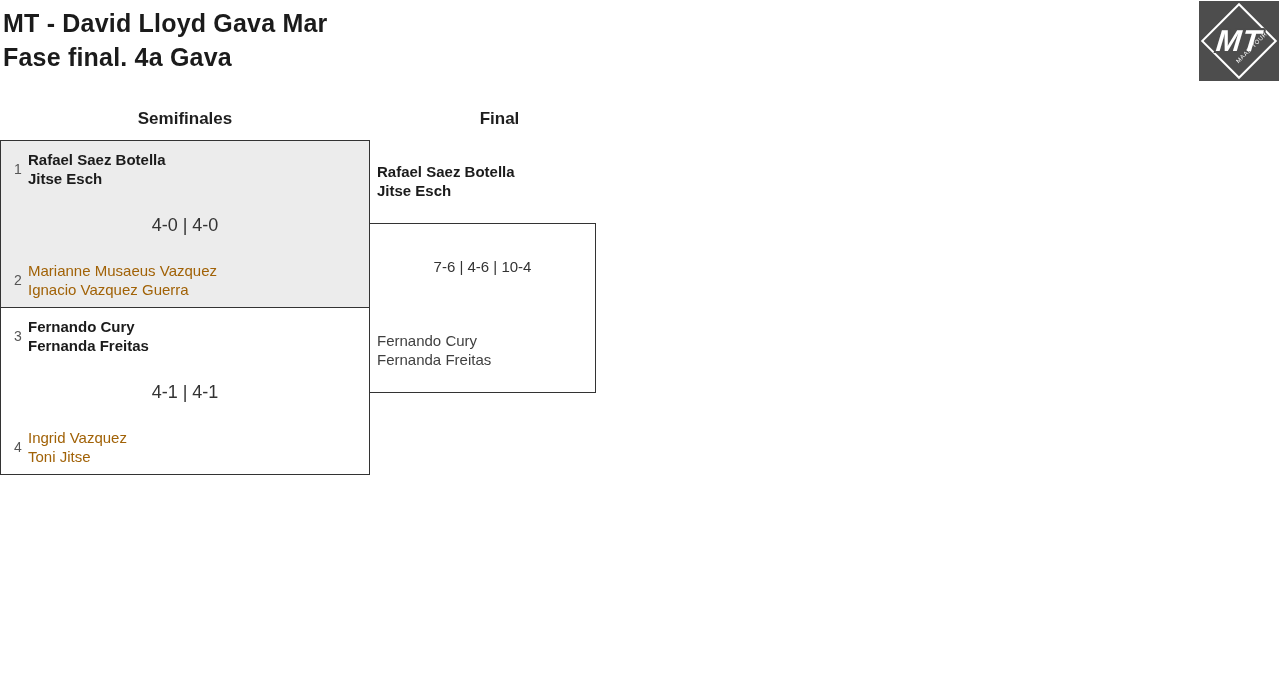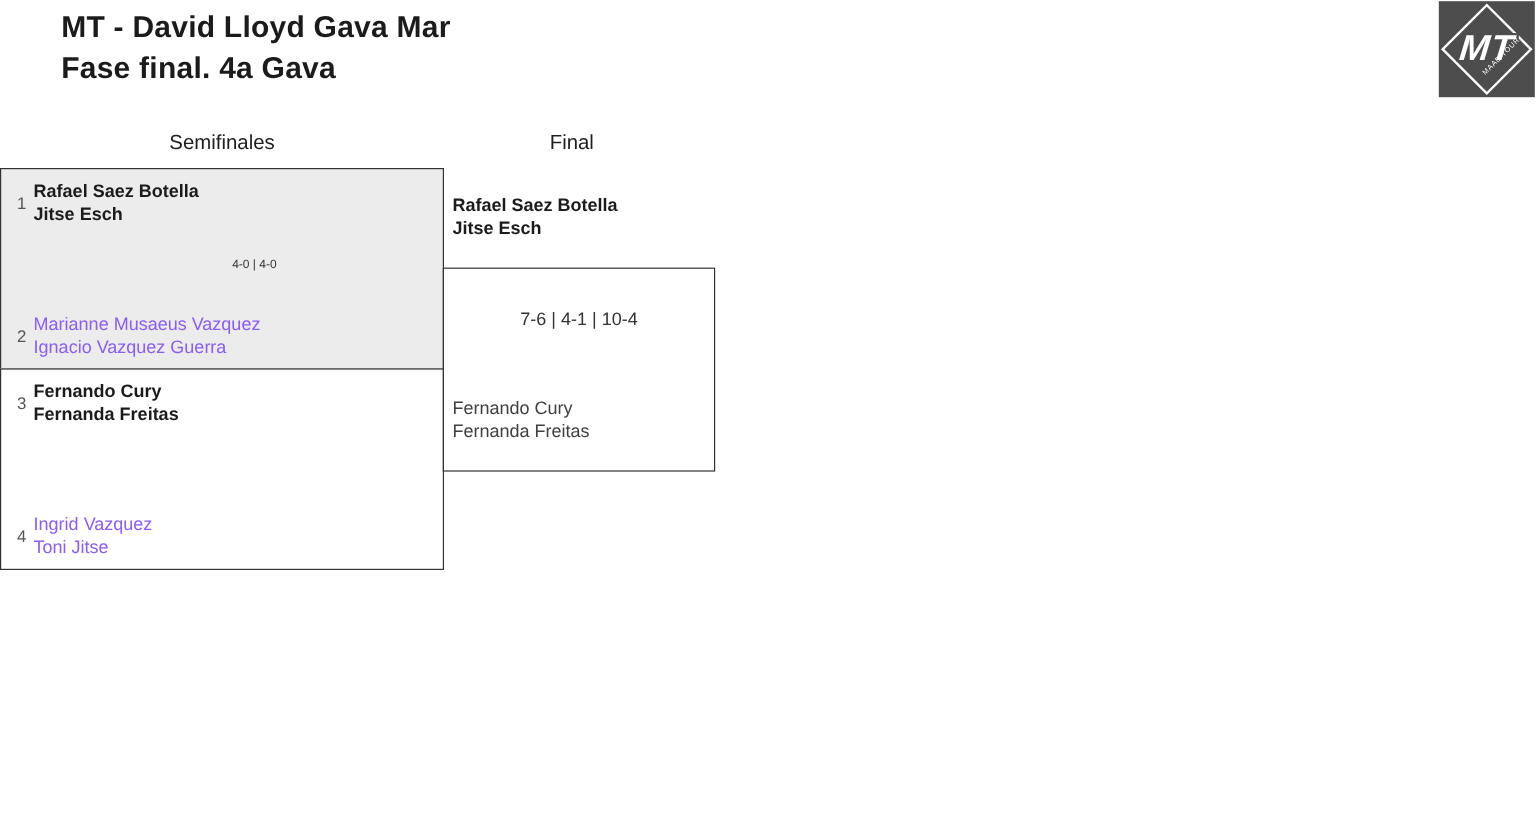--- a/index.html
+++ b/index.html
@@ -9,21 +9,21 @@
     width:1280px; height:694px;
     background:#ffffff;
     font-family:"Liberation Sans", sans-serif;
     overflow:hidden;
   }
 
   
   .page-title {
     position:absolute; left:3px; top:6px;
     font-size:25px; font-weight:700; line-height:34px;
-    color:#1b1b1b; letter-spacing:0.2px;margin-left:48px;
+    color:#1b1b1b; letter-spacing:0.2px;
   }
 
   
   .logo {
     position:absolute; left:1199px; top:1px;
     width:80px; height:80px;
     background:#4d4d4d;
   }
   .logo .diamond {
     position:absolute; left:13px; top:13px;
@@ -45,49 +45,49 @@
   .logo .wordmark {
     position:absolute; left:38px; top:58px;
     font-size:6px; letter-spacing:0.6px; color:#ffffff;
     transform:rotate(-45deg); transform-origin:left center;
     white-space:nowrap;
   }
 
   
   .round-label {
     position:absolute; top:109px;
-    font-size:17px; font-weight:400; color:#1e1e1e;
+    font-size:17px; font-weight:700; color:#1e1e1e;
     text-align:center; line-height:20px;
   }
   .round-label.semis { left:0; width:370px; }
-  .round-label.final { left:363px; width:227px; }
+  .round-label.final { left:386px; width:227px; }
 
   
   .semis-col { position:absolute; left:0; top:140px; width:370px; }
   .match {
     position:relative;
     width:370px; height:168px;
     border:1px solid #333333;
     background:#ffffff;
   }
   .match.shaded { background:#ececec; }
   .match + .match { margin-top:-1px; }
 
   .team { position:absolute; left:7px; display:flex; align-items:center; }
   .team.top { top:9px; }
   .team.bottom { top:120px; }
   .seed {
     width:20px; flex:none; text-align:center;
     font-size:14px; color:#555555;
   }
-  .names { font-size:15px; line-height:19px; color:#8b5cf6; }
+  .names { font-size:15px; line-height:19px; color:#a16207; }
   .names.winner { font-weight:700; color:#1b1b1b; }
   .score {
     position:absolute; top:74px; left:0; width:100%;
-    text-align:center; font-size:10px; color:#333333;margin-left:27px;
+    text-align:center; font-size:18px; color:#333333;
   }
 
   
   .final-box {
     position:absolute; left:369px; top:223px;
     width:227px; height:170px;
     border:1px solid #333333;
     background:transparent;
   }
   .final-team {
@@ -141,38 +141,39 @@
     </div>
 
     <div class="match">
       <div class="team top">
         <span class="seed">3</span>
         <div class="names winner">
           <div>Fernando Cury</div>
           <div>Fernanda Freitas</div>
         </div>
       </div>
+      <div class="score">4-1 | 4-1</div>
       <div class="team bottom">
         <span class="seed">4</span>
         <div class="names">
           <div>Ingrid Vazquez</div>
           <div>Toni Jitse</div>
         </div>
       </div>
     </div>
 
   </div>
 
   <div class="final-box"></div>
 
   <div class="final-team top names winner">
     <div>Rafael Saez Botella</div>
     <div>Jitse Esch</div>
   </div>
 
-  <div class="final-score">7-6 | 4-1 | 10-4</div>
+  <div class="final-score">7-6 | 4-6 | 10-4</div>
 
   <div class="final-team bottom names">
     <div>Fernando Cury</div>
     <div>Fernanda Freitas</div>
   </div>
 
 </div>
 
 </body></html>

